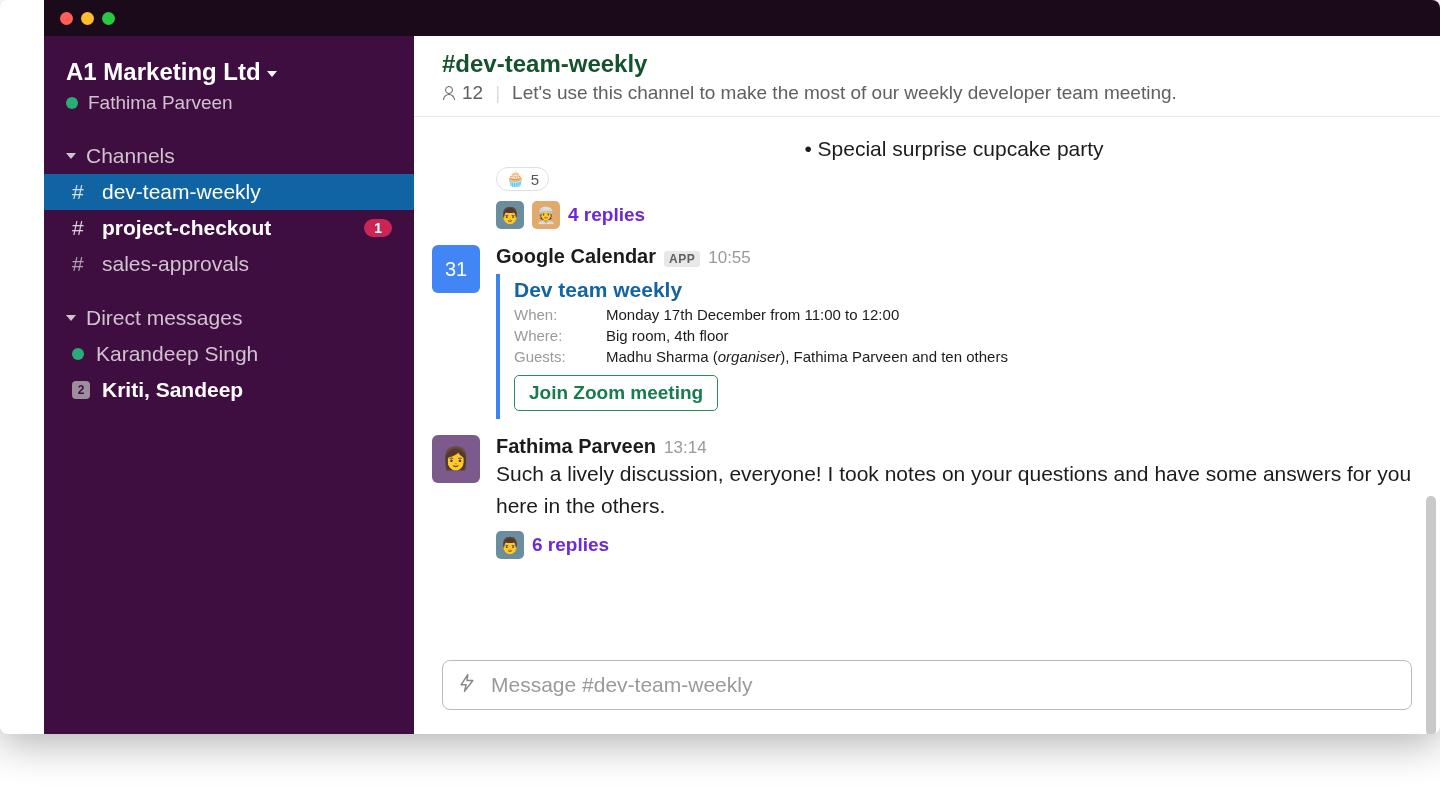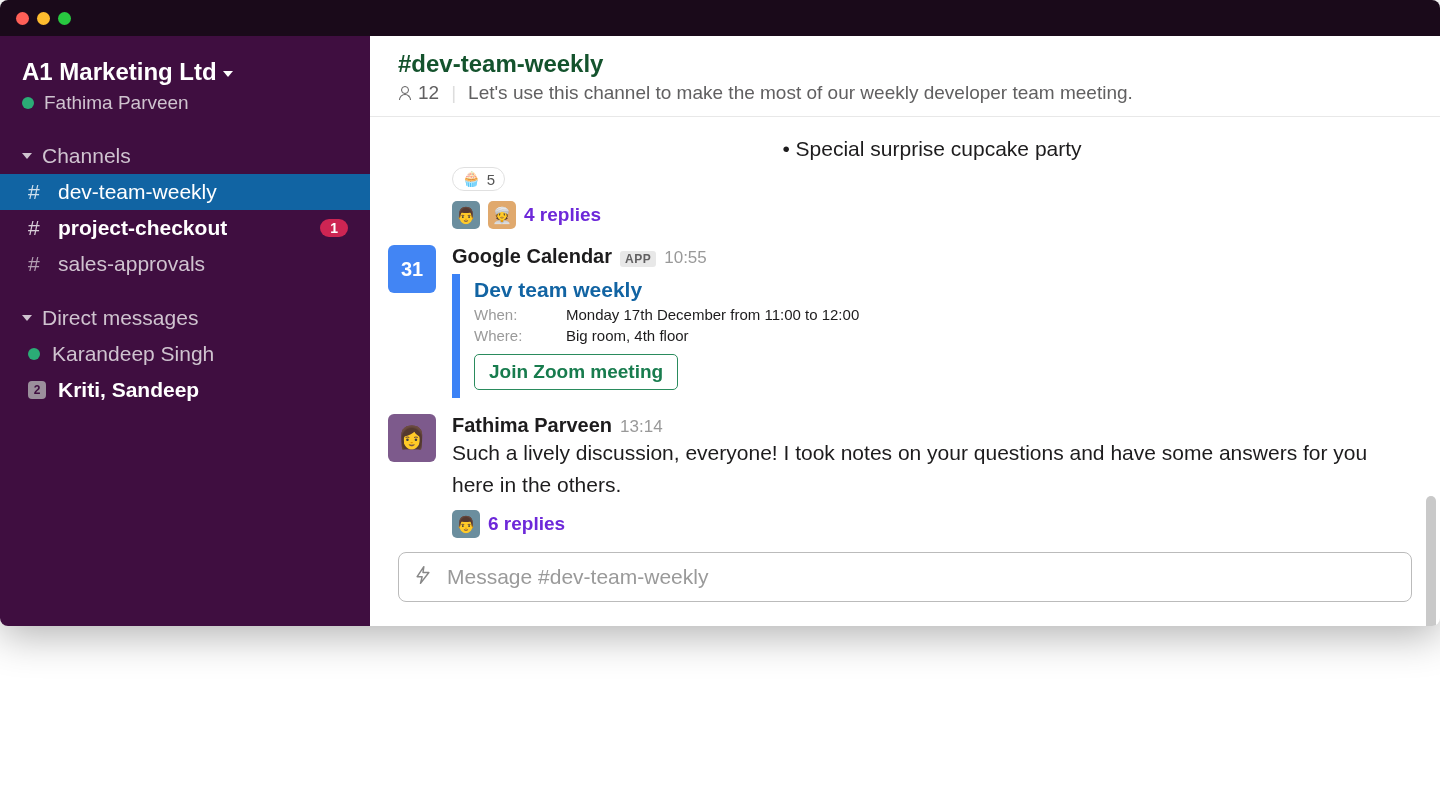--- a/index.html
+++ b/index.html
@@ -5,27 +5,28 @@
   * { box-sizing: border-box; margin: 0; padding: 0; }
   body {
     font-family: -apple-system, BlinkMacSystemFont, "Segoe UI", Helvetica, Arial, sans-serif;
     background: #fff;
     width: 1440px;
     height: 810px;
     overflow: hidden;
   }
   .window {
     width: 1440px;
-    height: 626px;
+    height: 734px;
     background: #fff;
     border-radius: 8px;
     overflow: hidden;
     box-shadow: 0 10px 40px rgba(0,0,0,0.3);
     display: flex;
     flex-direction: column;
+    padding-left: 44px;
   }
   .titlebar {
     height: 36px;
     background: #1a0a1a;
     display: flex;
     align-items: center;
     padding: 0 16px;
     gap: 8px;
   }
   .tl-dot { width: 13px; height: 13px; border-radius: 50%; }
@@ -173,37 +174,37 @@
   }
   .msg {
     display: flex;
     gap: 16px;
     padding: 10px 0 6px 0;
   }
   .gutter { width: 48px; flex-shrink: 0; }
   .avatar {
     width: 48px; height: 48px; border-radius: 6px;
     display: flex; align-items: center; justify-content: center;
-    font-size: 22px; color: #fff; font-weight: 700;
+    font-size: 22px; color: #fff; font-weight: 400;
   }
   .av-cal { background: #4285f4; font-size: 20px; }
   .av-user { background: #7d5a8c; }
   .content { flex: 1; min-width: 0; }
   .sender-row { display: flex; align-items: baseline; gap: 8px; }
   .sender { font-weight: 800; font-size: 20px; color: #1d1c1d; }
   .app-badge {
     font-size: 12px; font-weight: 600; color: #616061;
     background: #e8e8e8; border-radius: 3px; padding: 1px 5px;
     letter-spacing: 0.5px;
   }
   .ts { color: #999; font-size: 17px; }
   .body-text { font-size: 21px; color: #1d1c1d; line-height: 1.5; }
   .subtle { color: #999; font-size: 19px; margin-top: 2px; }
   .attachment {
-    border-left: 8px solid #3b82f6;
+    border-left: 4px solid #3b82f6;
     padding: 4px 0 8px 14px;
     margin-top: 6px;
   }
   .att-title { color: #1264a3; font-weight: 700; font-size: 21px; }
   .att-row { display: flex; gap: 12px; font-size: 15px; margin-top: 4px; }
   .att-label { color: #9a9a9a; min-width: 80px; }
   .att-val { color: #1d1c1d; }
   .att-val em { font-style: italic; }
   .att-btn {
     display: inline-block;
@@ -369,20 +370,26 @@
             <div class="attachment">
               <div class="att-title">Dev team weekly</div>
               <div class="att-row">
                 <span class="att-label">When:</span>
                 <span class="att-val">Monday 17th December from 11:00 to 12:00</span>
               </div>
               <div class="att-row">
                 <span class="att-label">Where:</span>
                 <span class="att-val">Big room, 4th floor</span>
               </div>
+              <div class="att-row">
+                <span class="att-label">Guests:</span>
+                <span class="att-val">
+                  <span>Madhu Sharma (</span><em>organiser</em><span>), Fathima Parveen and ten others</span>
+                </span>
+              </div>
               <button class="att-btn">Join Zoom meeting</button>
             </div>
           </div>
         </div>
 
         <div class="msg">
           <div class="gutter">
             <div class="avatar av-user">👩</div>
           </div>
           <div class="content">

